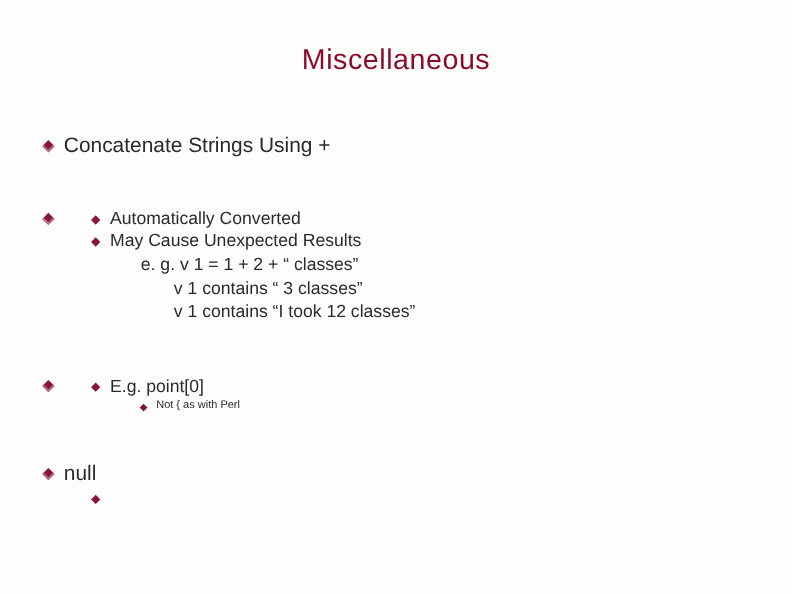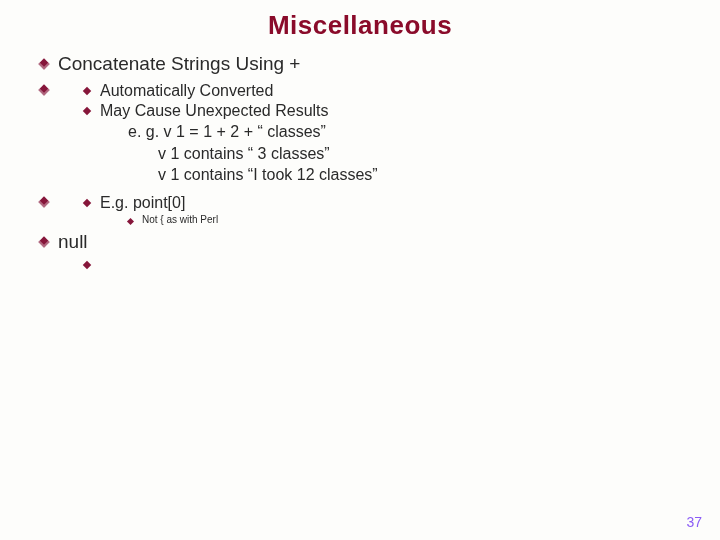--- a/index.html
+++ b/index.html
@@ -14,36 +14,38 @@
   }
   .slide {
     position: relative;
     width: 720px;
     height: 540px;
     box-sizing: border-box;
   }
   .title {
     text-align: center;
     font-size: 26px;
-    font-weight: bold;
+    font-weight: normal;
     color: #8a0b2a;
     padding-top: 10px;
     letter-spacing: 0.5px;
     font-family: "Trebuchet MS", Verdana, sans-serif;
+    margin-top: 29px;
   }
   .content {
     padding: 10px 0 0 40px;
     font-size: 17px;
   }
   ul { list-style: none; margin: 0; padding: 0; }
   
   .l1 > li {
     position: relative;
     padding: 2px 0 2px 18px;
     font-size: 19px;
+    margin-top: 40px;
   }
   .l1 > li::before {
     content: "";
     position: absolute;
     left: 0;
     top: 9px;
     width: 8px;
     height: 8px;
     background: #86163a;
     transform: rotate(45deg);

